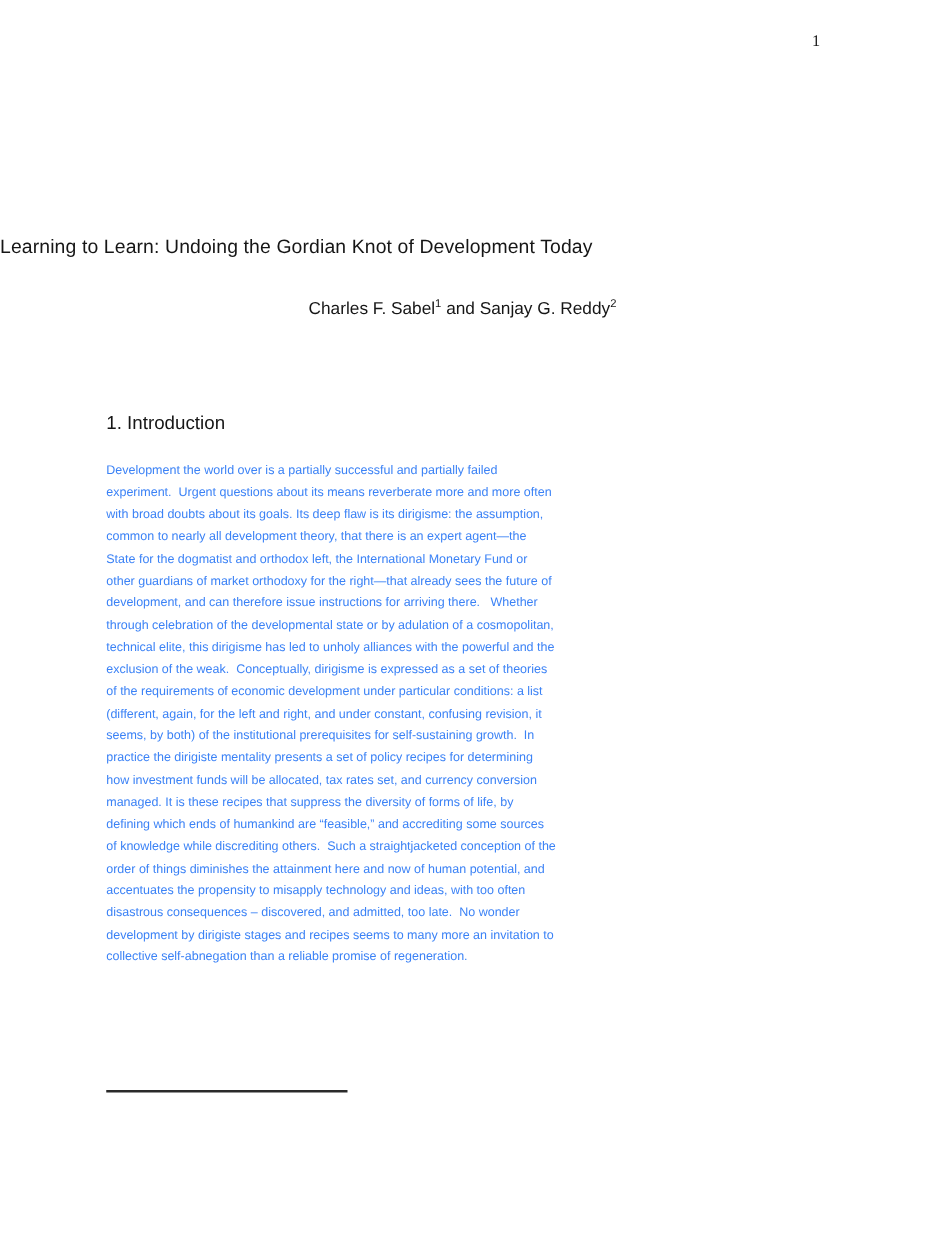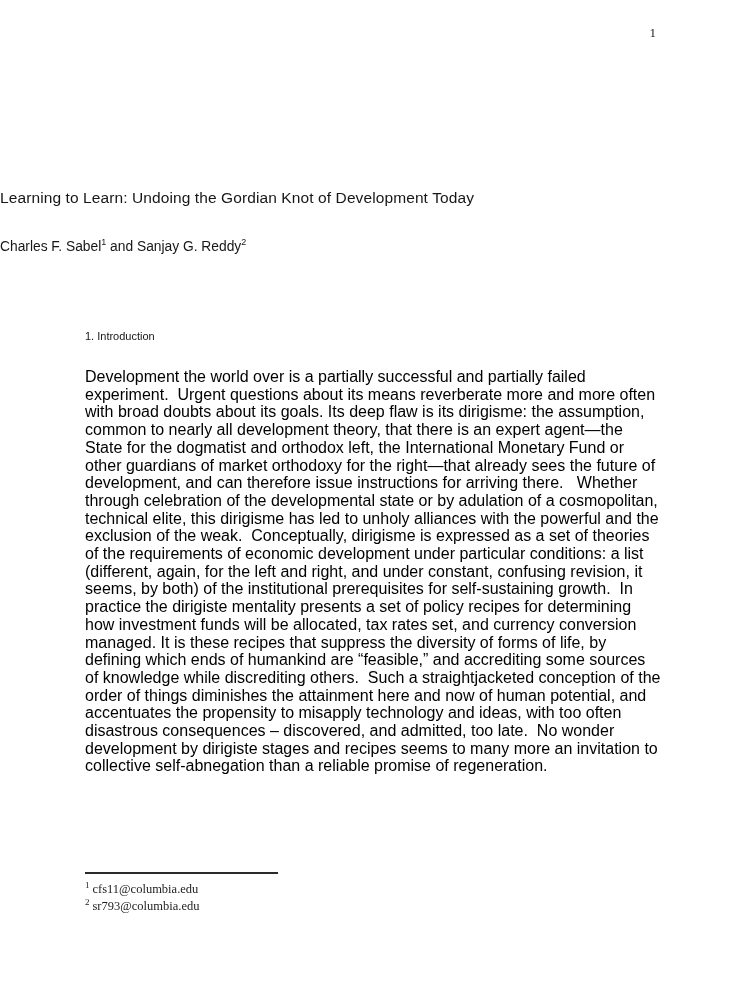--- a/index.html
+++ b/index.html
@@ -32,43 +32,44 @@
     text-align: left;
     font-size: 15.5px;
     letter-spacing: 0.1px;
     color: #161616;
   }
   .authors-line {
     position: absolute;
     top: 239px;
     left: 0;
     width: 740px;
+    text-align: center;
     font-size: 13.8px;
     color: #161616;
   }
   sup.fnref {
     font-size: 9px;
     vertical-align: super;
     line-height: 0;
   }
   .section-heading {
     position: absolute;
     top: 330px;
     left: 85px;
-    font-size: 11px;
+    font-size: 15px;
     color: #161616;
   }
   .body-para {
     position: absolute;
     left: 85px;
     width: 640px;
-    font-size: 16px;
+    font-size: 10px;
     line-height: 17.7px;
     white-space: pre-wrap;
-    color: #000000;
+    color: #3b82f6;
   }
   .para-1 { top: 368px; }
   .para-2 { top: 797px; }
   .footnote-rule {
     position: absolute;
     top: 872px;
     left: 85px;
     width: 193px;
     height: 2px;
     background: #2a2a2a;
@@ -120,22 +121,14 @@
 of knowledge while discrediting others.  Such a straightjacketed conception of the
 order of things diminishes the attainment here and now of human potential, and
 accentuates the propensity to misapply technology and ideas, with too often
 disastrous consequences – discovered, and admitted, too late.  No wonder
 development by dirigiste stages and recipes seems to many more an invitation to
 collective self-abnegation than a reliable promise of regeneration.</div>
 
 
   <div class="footnote-rule"></div>
 
-  <div class="footnotes">
-    <div class="footnote-item">
-      <sup class="fnref">1</sup><span class="fn-text">cfs11@columbia.edu</span>
-    </div>
-    <div class="footnote-item">
-      <sup class="fnref">2</sup><span class="fn-text">sr793@columbia.edu</span>
-    </div>
-  </div>
 
 </div>
 
 </body></html>

